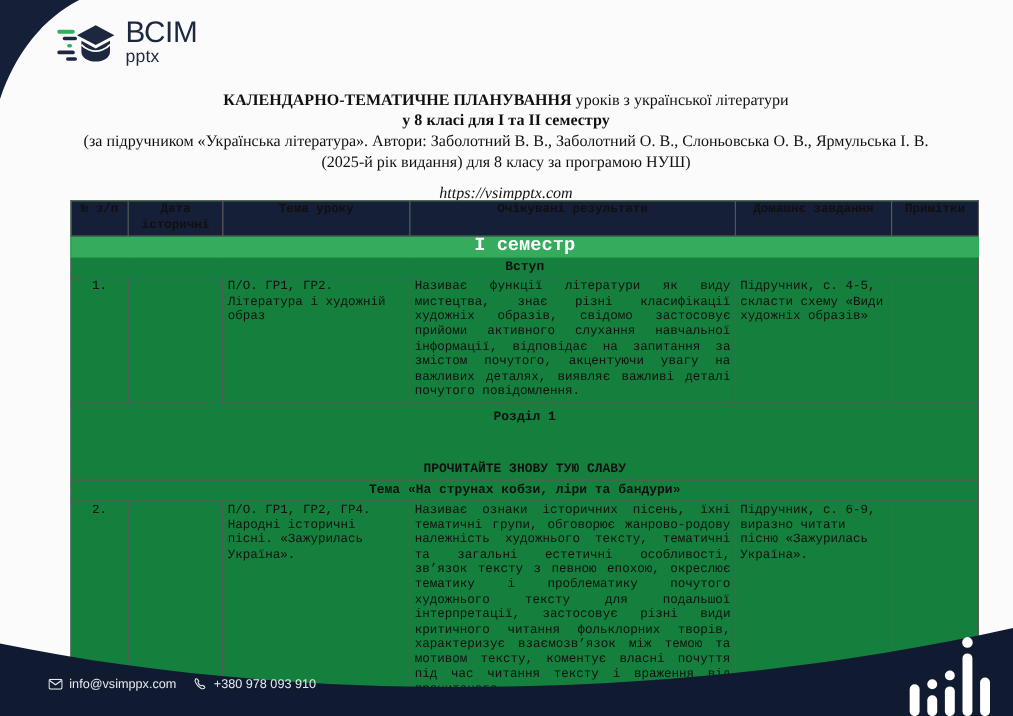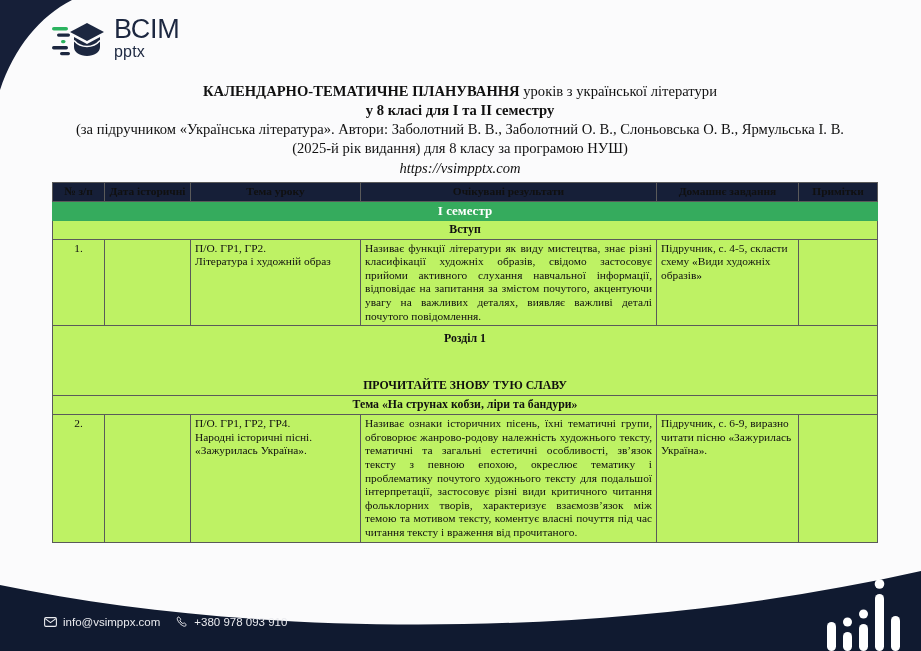--- a/index.html
+++ b/index.html
@@ -86,33 +86,34 @@
     color: #111111;
     white-space: nowrap;
   }
   .doc-head .ln.b { font-weight: bold; }
   .doc-head .ln .reg { font-weight: normal; }
   .doc-head .url {
     font-style: italic;
     font-size: 14.6px;
     line-height: 19px;
     color: #111111;
-    margin-top: 1px;
+    margin-top: 9px;
   }
 
   
   .ktp-table {
     position: absolute;
-    left: 52px;
+    left: 64px;
     top: 182px;
     width: 825px;
     border-collapse: collapse;
     table-layout: fixed;
     z-index: 3;
-    background: #bef264;
+    background: #15803d;
+    font-family: Liberation Mono, monospace;
   }
   .ktp-table td, .ktp-table th {
     border: 1px solid #5a5a5a;
     vertical-align: top;
     padding: 2px 4px;
     font-size: 11.4px;
     line-height: 13.6px;
     color: #101010;
   }
   thead th {
@@ -124,21 +125,21 @@
     font-size: 12.2px;
     line-height: 14px;
     border-color: #161f38;
     padding: 4px 3px;
   }
   .band-green td {
     background: #35ab5d;
     color: #ffffff;
     font-weight: bold;
     text-align: center;
-    font-size: 13px;
+    font-size: 17px;
     line-height: 15px;
     padding: 1px 0 2px;
     border-color: #35ab5d;
   }
   .band-plain td {
     text-align: center;
     font-weight: bold;
     font-size: 11.8px;
     line-height: 15px;
     padding: 1px 0 2px;

